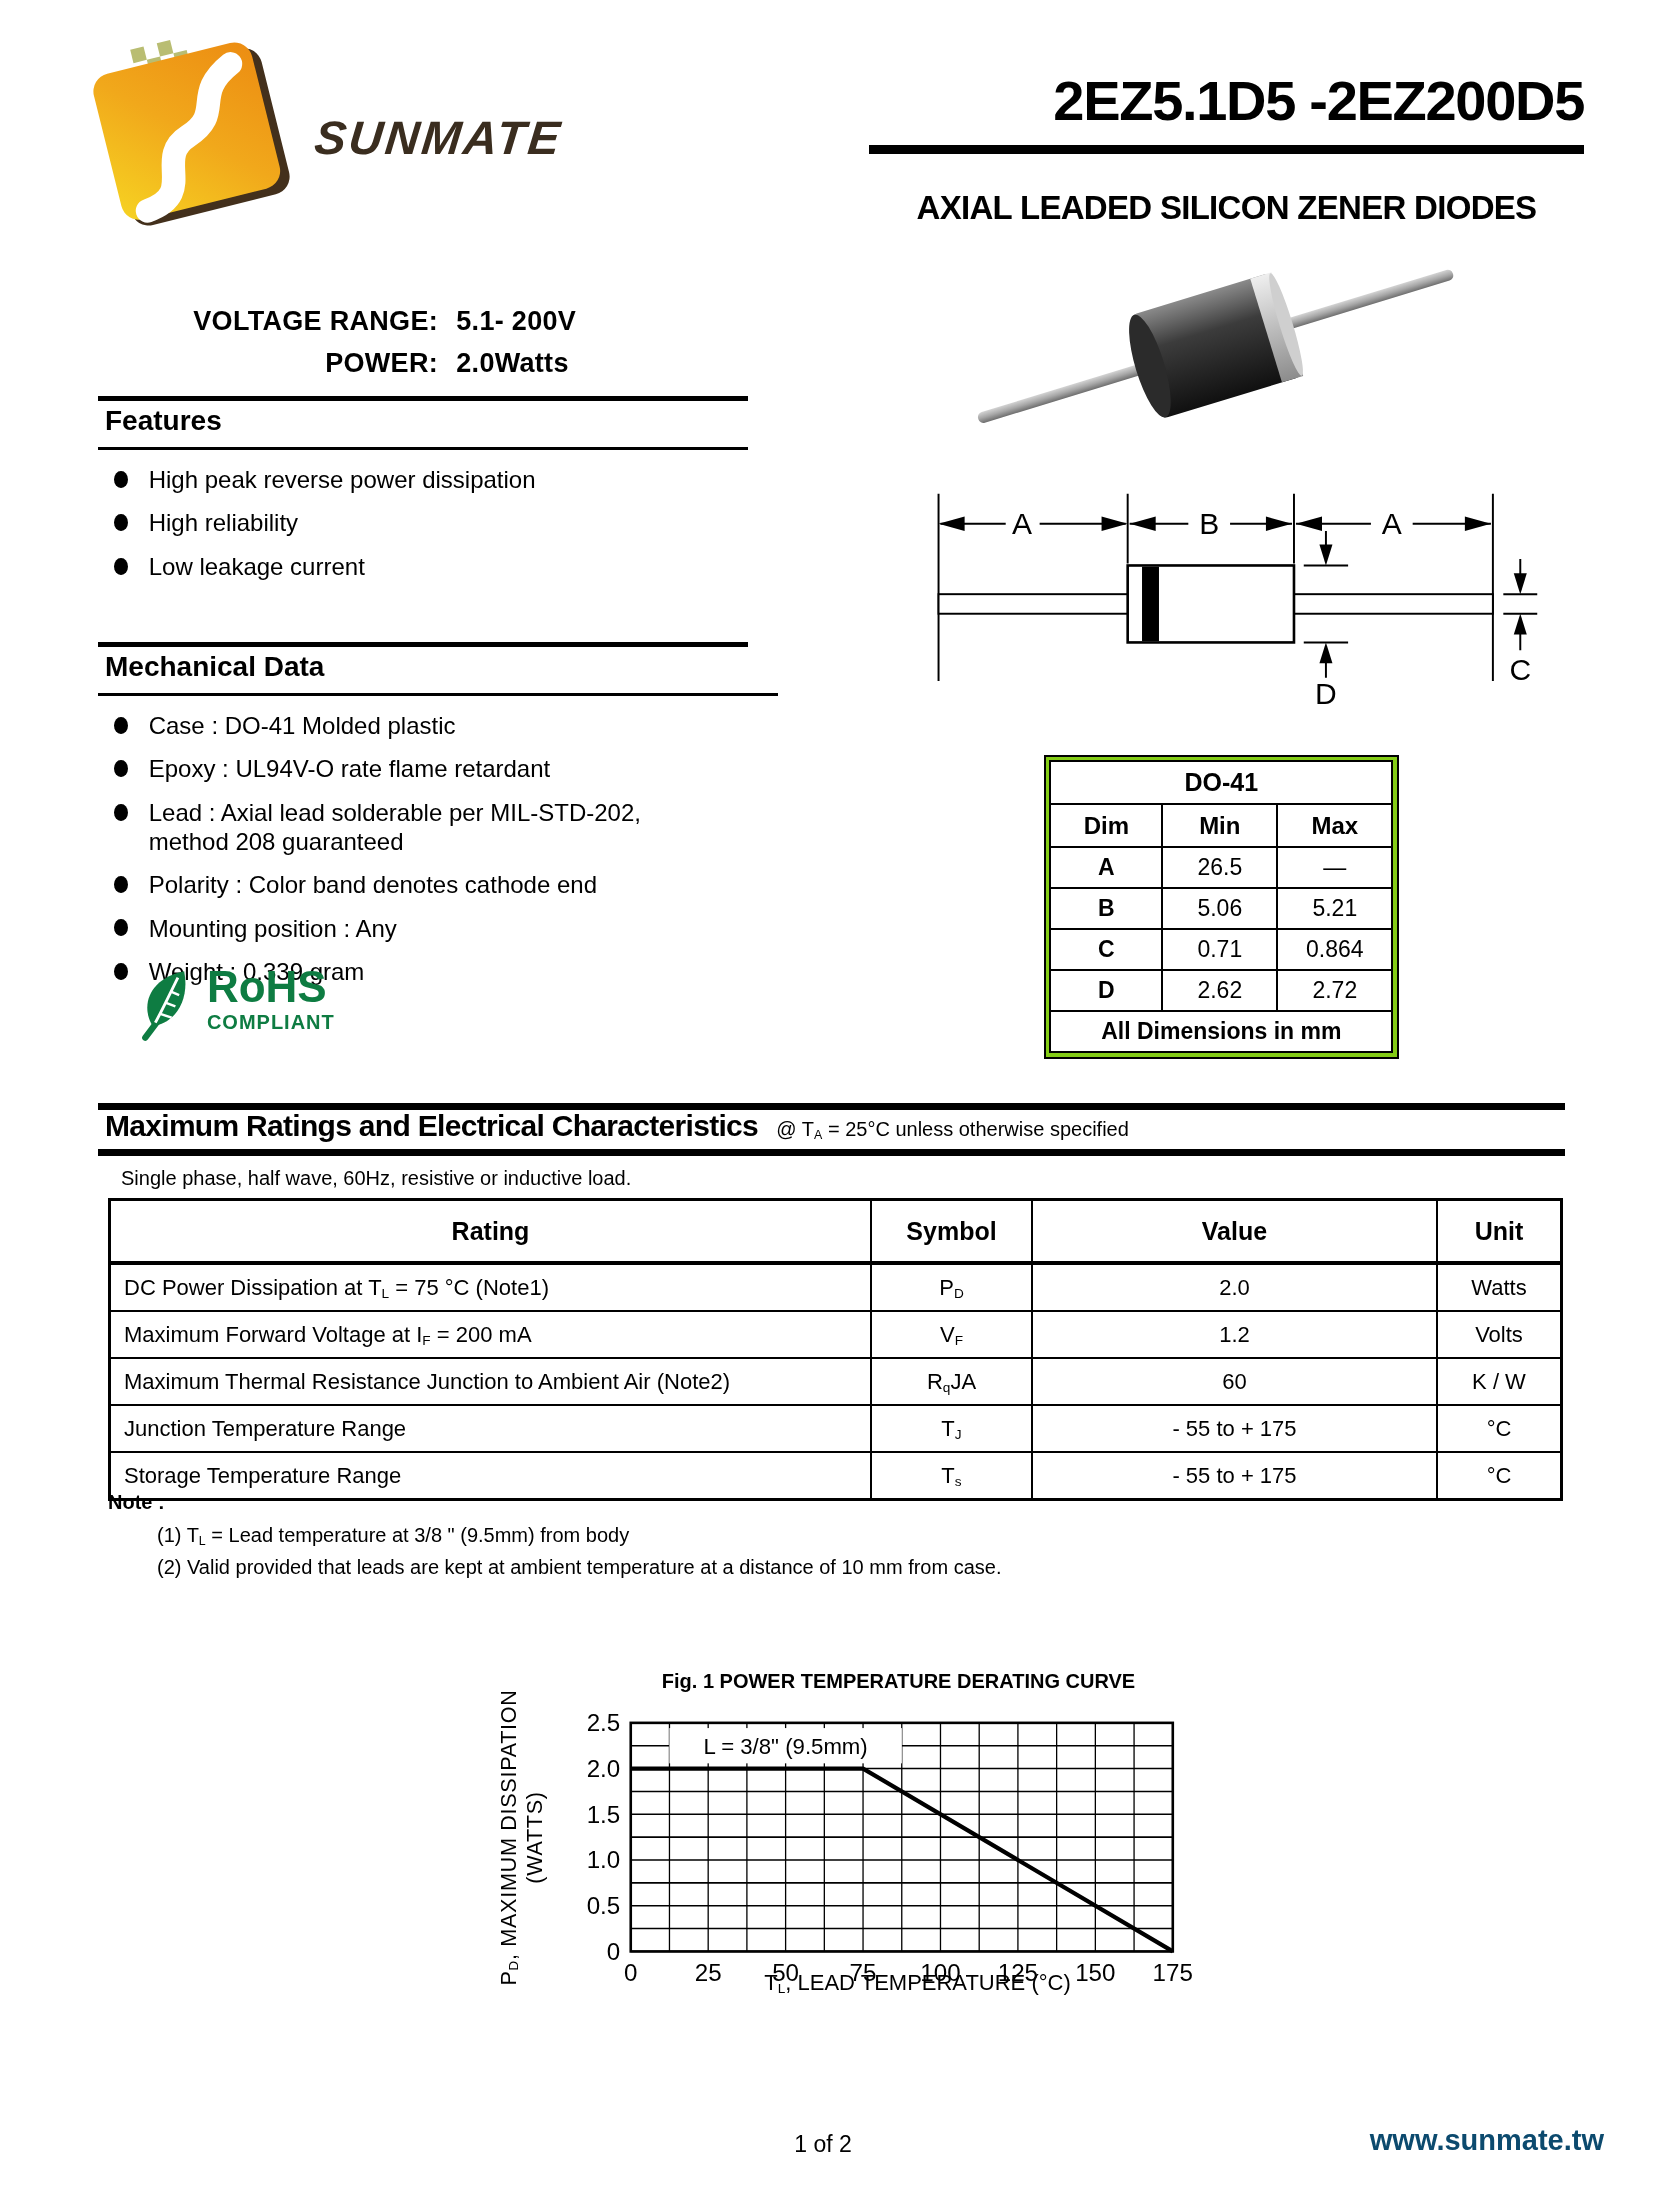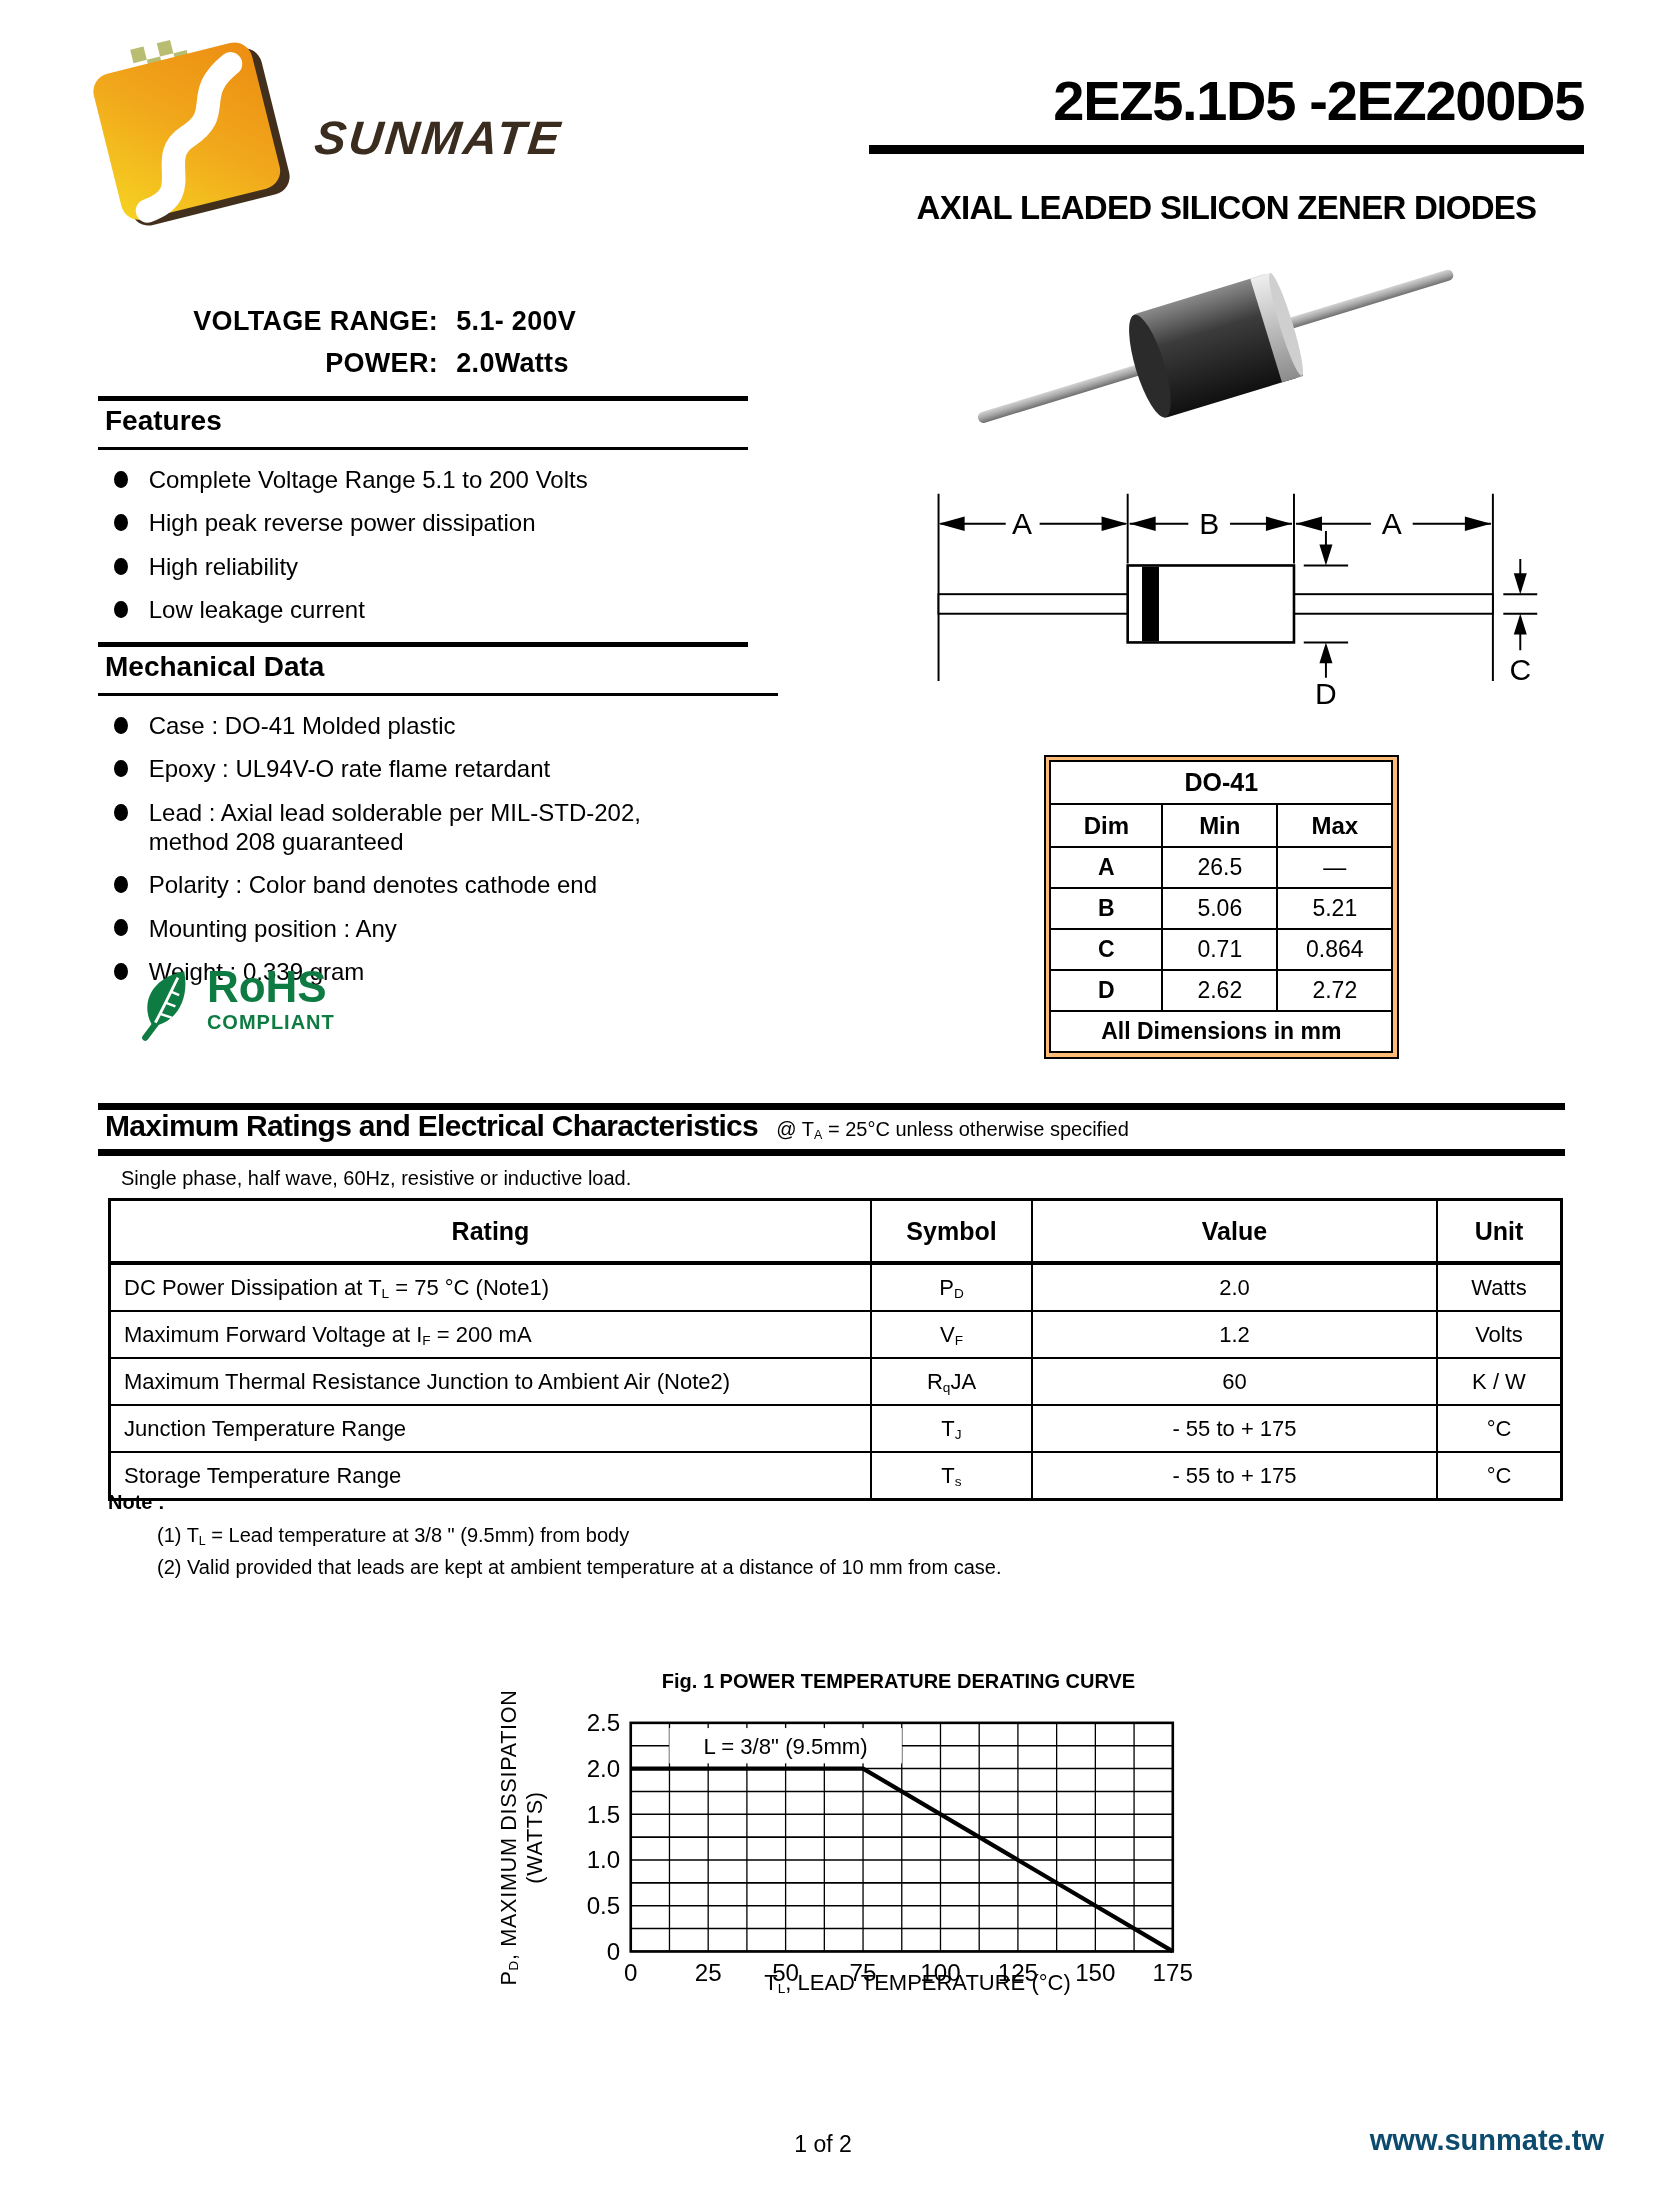--- a/index.html
+++ b/index.html
@@ -30,21 +30,21 @@
   .blist .dot{flex:0 0 auto;width:13.7px;height:17px;border-radius:50%;background:#000;margin-top:5.9px;}
   .blist .txt{white-space:pre-line;}
 
   
   .rohs{position:absolute;left:134px;top:966px;display:flex;align-items:flex-start;}
   .rohs-text{margin-left:3.9px;color:#0e7c42;}
   .rohs-title{font-size:44px;font-weight:800;line-height:42px;}
   .rohs-sub{font-size:20px;font-weight:800;letter-spacing:1px;margin-top:2.6px;}
 
   
-  .do41-wrap{position:absolute;left:1044px;top:755px;border:2px solid #000;padding:3.3px;background:#fdba74;}
+  .do41-wrap{position:absolute;left:1044px;top:755px;border:2px solid #000;padding:3.3px;background:#84cc16;}
   .do41{border-collapse:collapse;border:2px solid #000;}
   .do41 td,.do41 th{border:2px solid #000;text-align:center;font-size:23px;background:#fff;}
   .do41 .t-row td{height:39px;font-size:25px;font-weight:700;}
   .do41 .h-row th{height:39px;font-size:24px;font-weight:700;}
   .do41 .d-row td{height:37px;}
   .do41 .d-row td:first-child{font-weight:700;}
   .do41 .f-row td{height:37px;font-weight:700;}
   .c-dim{width:108px;} .c-min{width:111px;} .c-max{width:111px;}
 
   
@@ -113,24 +113,20 @@
     <div>5.1- 200V</div>
     <div class="lab">POWER:</div>
     <div>2.0Watts</div>
   </div>
 
   <div class="rule" style="left:98px;top:396px;width:650px;height:5.2px"></div>
   <div class="sec-head" style="left:105px;top:405px">Features</div>
   <div class="rule" style="left:98px;top:447px;width:650px;height:3.3px"></div>
 
   <ul class="blist" style="top:465px;width:666px">
-    <li>
-        <span class="dot"></span>
-        <span class="txt">Complete Voltage Range 5.1 to 200 Volts</span>
-      </li>
     <li>
         <span class="dot"></span>
         <span class="txt">High peak reverse power dissipation</span>
       </li>
     <li>
         <span class="dot"></span>
         <span class="txt">High reliability</span>
       </li>
     <li>
         <span class="dot"></span>

